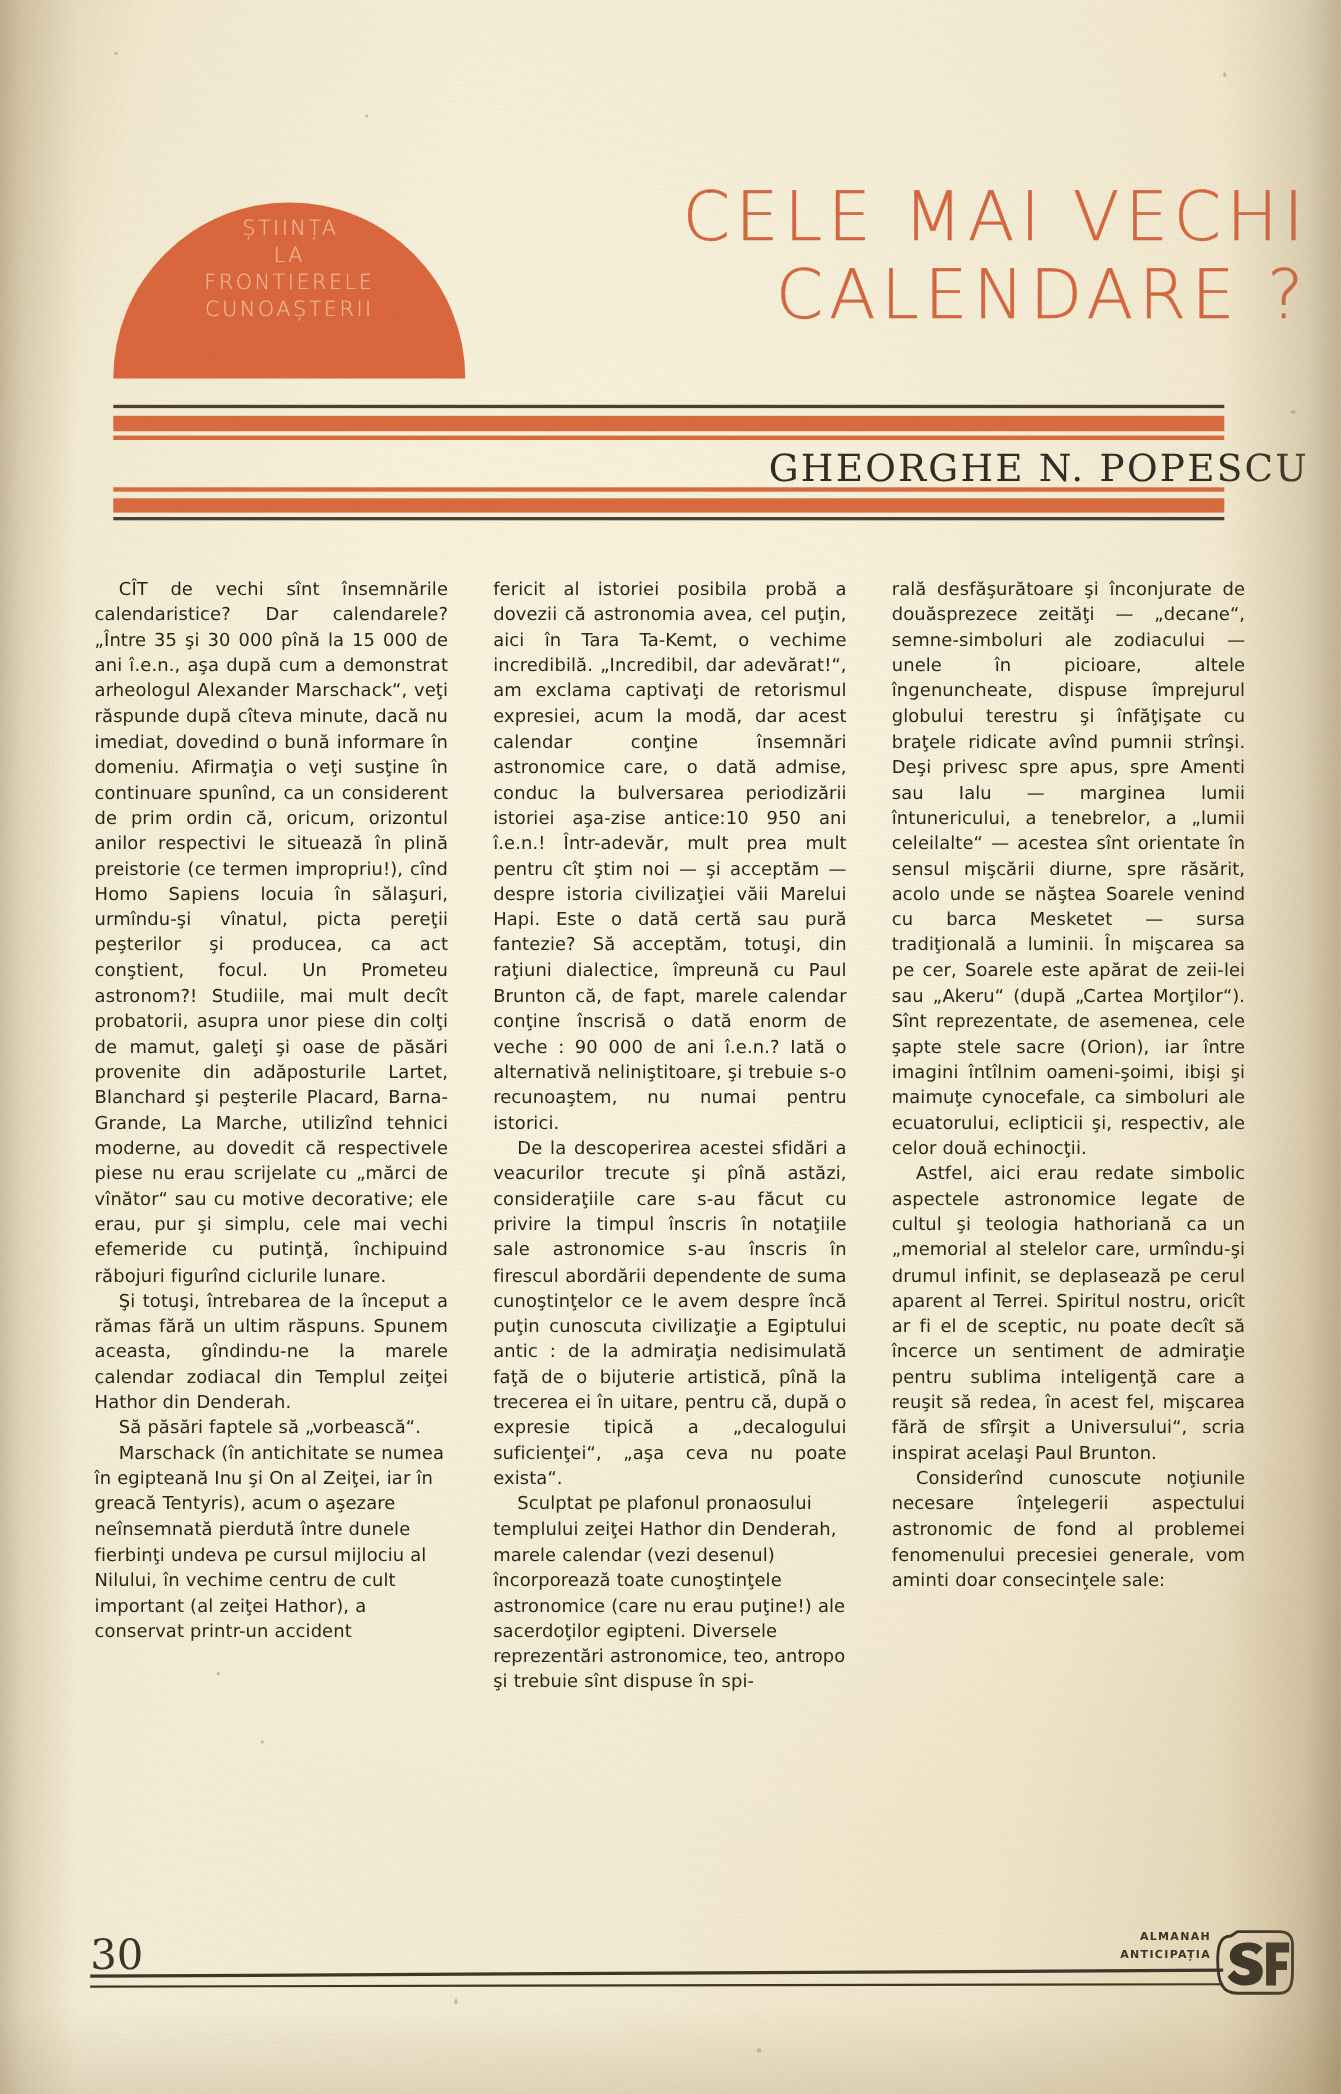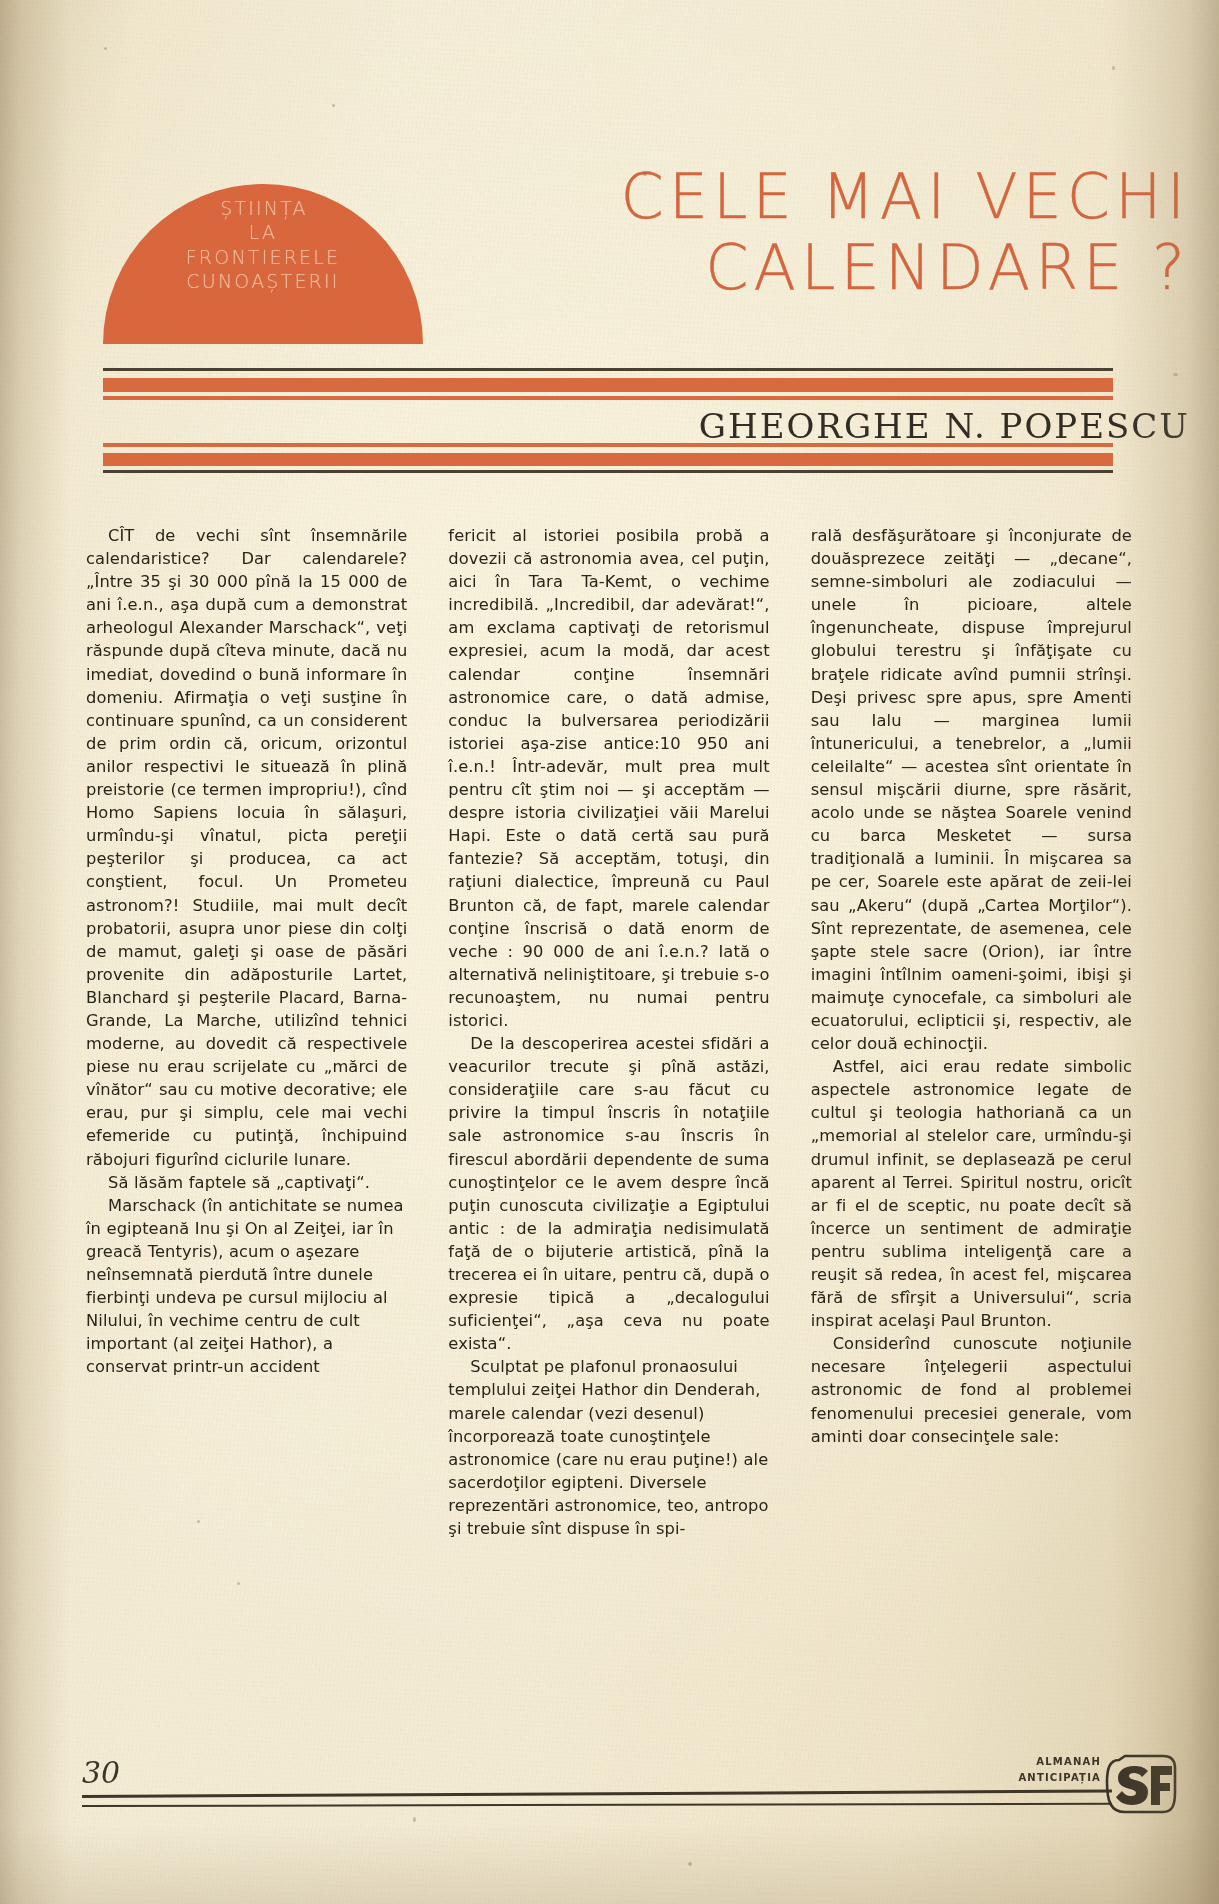--- a/index.html
+++ b/index.html
@@ -146,22 +146,21 @@
   .col p { margin: 0; }
   .col p.ind { text-indent: 22px; }
   .col p.last { text-align: left; }
 
   
   #footer { position: absolute; left: 0; top: 1754px; width: 1219px; height: 150px; }
   #page-number {
     position: absolute;
     left: 82px; top: 1px;
     font-family: "DejaVu Serif", serif;
-    font-style: italic;
-    font-size: 30px;
+    font-size: 38px;
     color: #3b3528;
   }
   #footer-rule-1 {
     position: absolute; left: 82px; top: 41px; width: 1030px; height: 3px;
     background: #3c3528;
     transform: rotate(-0.30deg);
     transform-origin: left center;
   }
   #footer-rule-2 {
     position: absolute; left: 82px; top: 51px; width: 1030px; height: 2px;
@@ -215,21 +214,22 @@
     <div class="rule-orange-thick" style="left:103px; top:453px;  width:1010px; height:13px;"></div>
     <div class="rule-dark" style="left:103px; top:470px;  width:1010px; height:3px;"></div>
 
     <div id="author">GHEORGHE N. POPESCU</div>
   </div>
 
   <div id="columns">
 
     <div class="col">
       <p class="ind">CÎT de vechi sînt însemnările calendaristice? Dar calendarele? „Între 35 şi 30 000 pînă la 15 000 de ani î.e.n., aşa după cum a demonstrat arheologul Alexander Marschack“, veţi răspunde după cîteva minute, dacă nu imediat, dovedind o bună informare în domeniu. Afirmaţia o veţi susţine în continuare spunînd, ca un considerent de prim ordin că, oricum, orizontul anilor respectivi le situează în plină preistorie (ce termen impropriu!), cînd Homo Sapiens locuia în sălaşuri, urmîndu-şi vînatul, picta pereţii peşterilor şi producea, ca act conştient, focul. Un Prometeu astronom?! Studiile, mai mult decît probatorii, asupra unor piese din colţi de mamut, galeţi şi oase de păsări provenite din adăposturile Lartet, Blanchard şi peşterile Placard, Barna-Grande, La Marche, utilizînd tehnici moderne, au dovedit că respectivele piese nu erau scrijelate cu „mărci de vînător“ sau cu motive decorative; ele erau, pur şi simplu, cele mai vechi efemeride cu putinţă, închipuind răbojuri figurînd ciclurile lunare.</p>
-      <p class="ind">Să lăsăm faptele să „captivaţi“.</p>
+      <p class="ind">Şi totuşi, întrebarea de la început a rămas fără un ultim răspuns. Spunem aceasta, gîndindu-ne la marele calendar zodiacal din Templul zeiţei Hathor din Denderah.</p>
+      <p class="ind">Să păsări faptele să „vorbească“.</p>
       <p class="ind last">Marschack (în antichitate se numea în egipteană Inu şi On al Zeiţei, iar în greacă Tentyris), acum o aşezare neînsemnată pierdută între dunele fierbinţi undeva pe cursul mijlociu al Nilului, în vechime centru de cult important (al zeiţei Hathor), a conservat printr-un accident</p>
     </div>
 
     <div class="col">
       <p>fericit al istoriei posibila probă a dovezii că astronomia avea, cel puţin, aici în Tara Ta-Kemt, o vechime incredibilă. „Incredibil, dar adevărat!“, am exclama captivaţi de retorismul expresiei, acum la modă, dar acest calendar conţine însemnări astronomice care, o dată admise, conduc la bulversarea periodizării istoriei aşa-zise antice:10 950 ani î.e.n.! Într-adevăr, mult prea mult pentru cît ştim noi — şi acceptăm — despre istoria civilizaţiei văii Marelui Hapi. Este o dată certă sau pură fantezie? Să acceptăm, totuşi, din raţiuni dialectice, împreună cu Paul Brunton că, de fapt, marele calendar conţine înscrisă o dată enorm de veche : 90 000 de ani î.e.n.? Iată o alternativă neliniştitoare, şi trebuie s-o recunoaştem, nu numai pentru istorici.</p>
       <p class="ind">De la descoperirea acestei sfidări a veacurilor trecute şi pînă astăzi, consideraţiile care s-au făcut cu privire la timpul înscris în notaţiile sale astronomice s-au înscris în firescul abordării dependente de suma cunoştinţelor ce le avem despre încă puţin cunoscuta civilizaţie a Egiptului antic : de la admiraţia nedisimulată faţă de o bijuterie artistică, pînă la trecerea ei în uitare, pentru că, după o expresie tipică a „decalogului suficienţei“, „aşa ceva nu poate exista“.</p>
       <p class="ind last">Sculptat pe plafonul pronaosului templului zeiţei Hathor din Denderah, marele calendar (vezi desenul) încorporează toate cunoştinţele astronomice (care nu erau puţine!) ale sacerdoţilor egipteni. Diversele reprezentări astronomice, teo, antropo şi trebuie sînt dispuse în spi-</p>
     </div>
 
     <div class="col">

